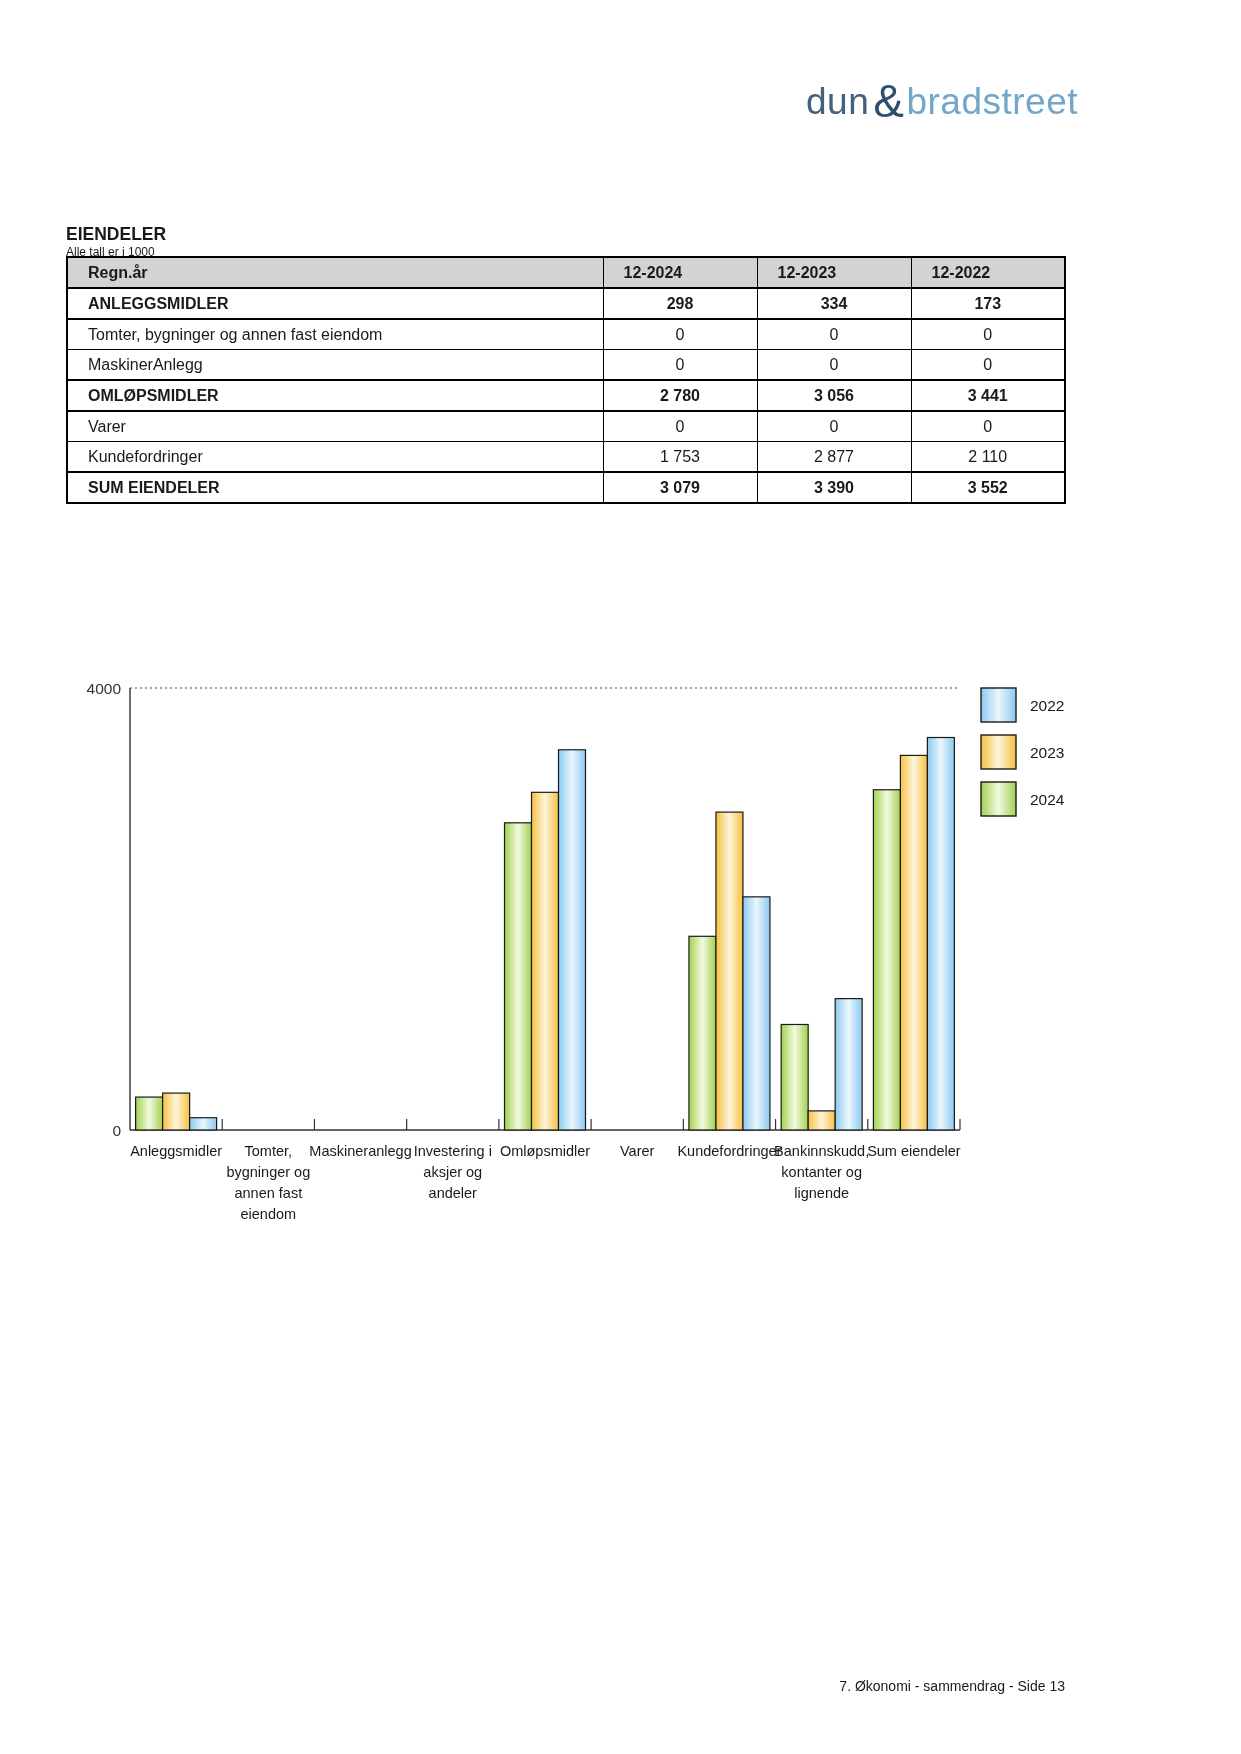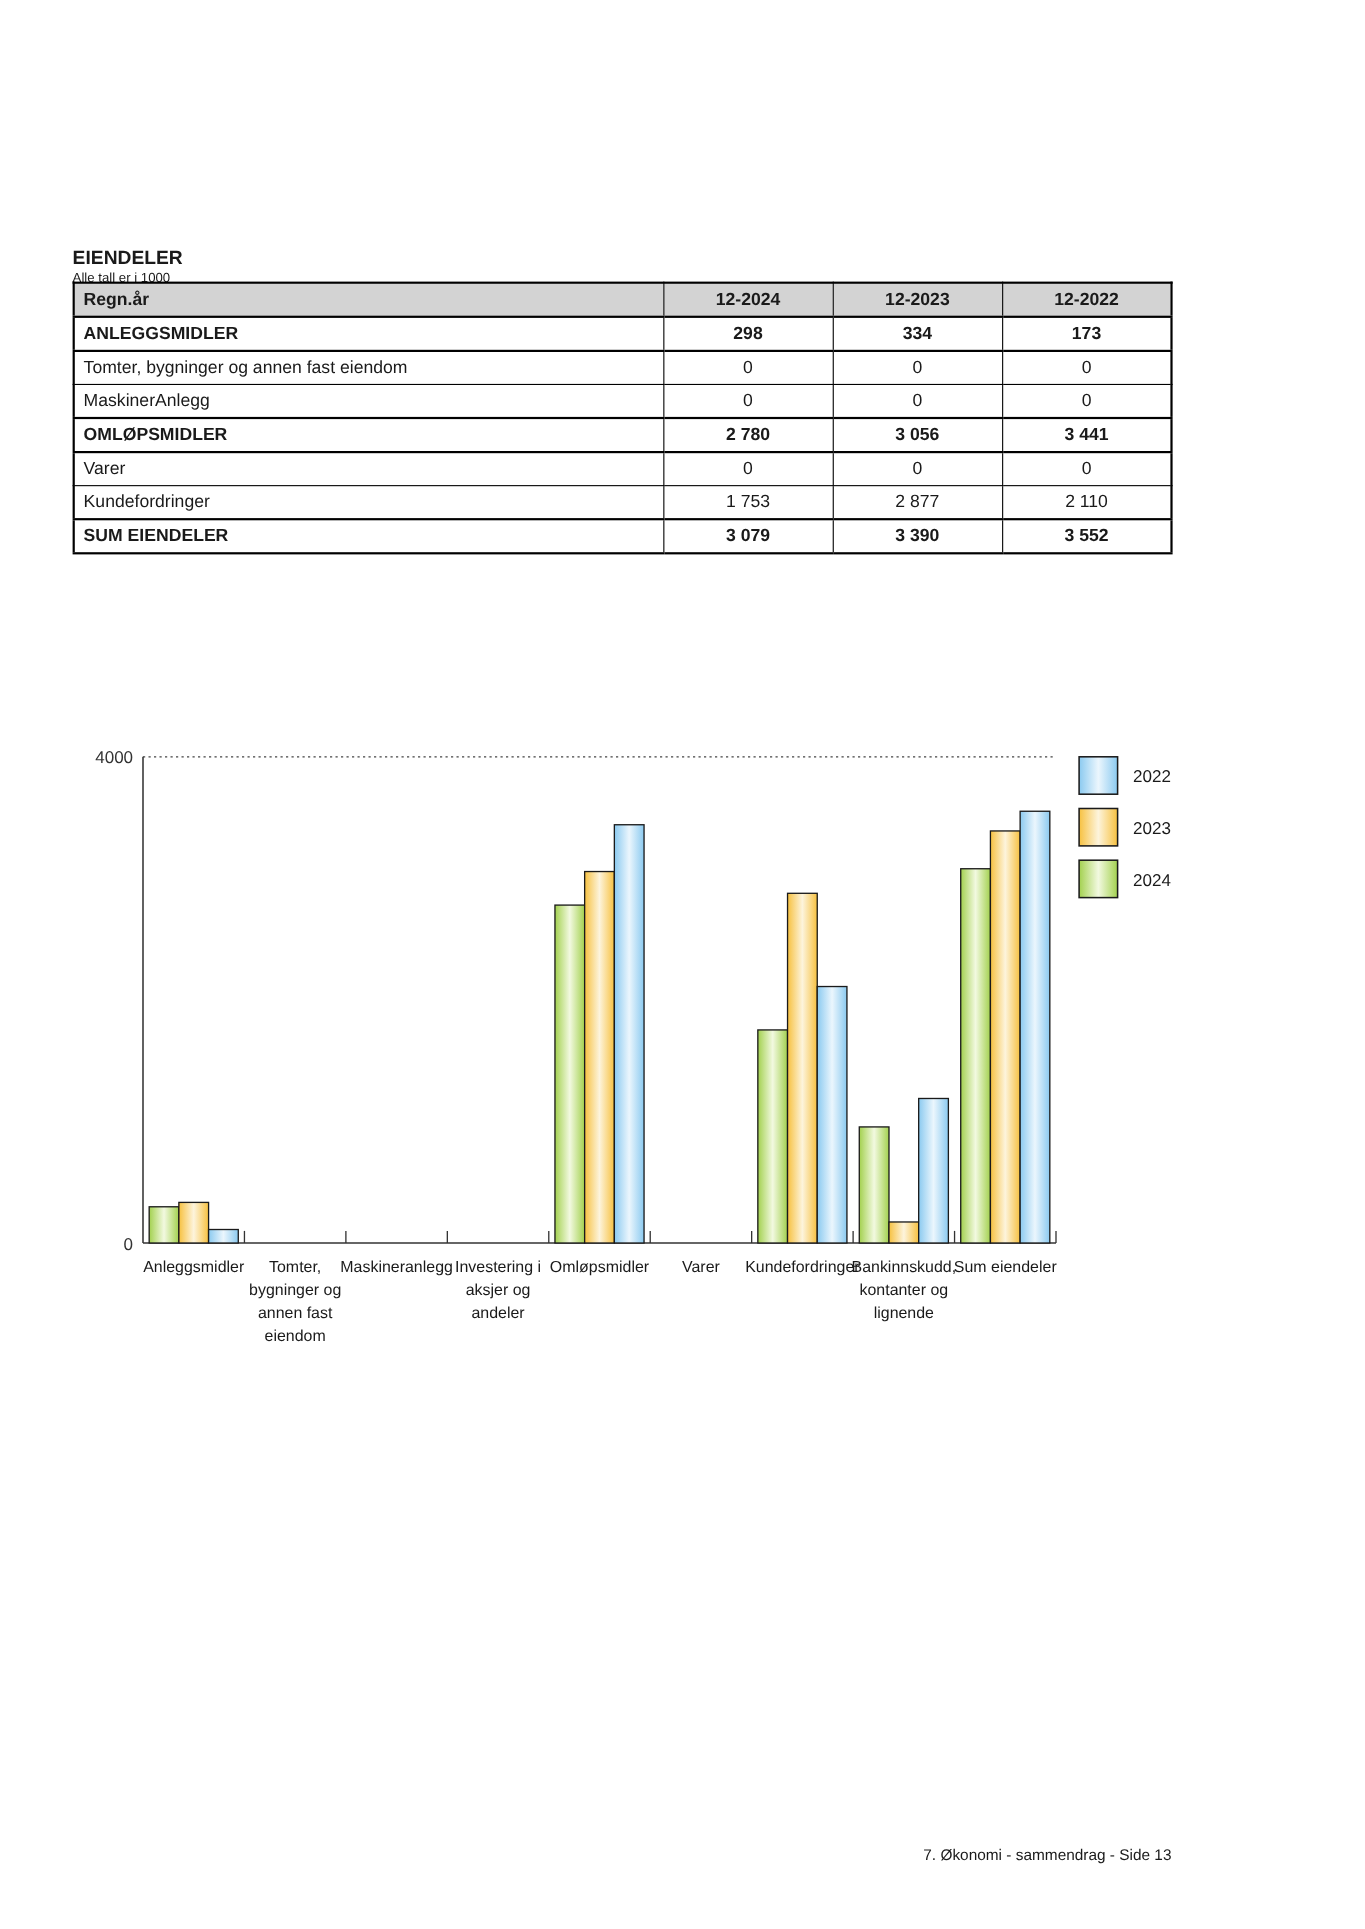--- a/index.html
+++ b/index.html
@@ -19,42 +19,45 @@
   }
   .section-title { font-weight:bold; font-size:17.5px; }
   .units-note    { font-size:12px; }
   
   table.balance {
     position:absolute; left:66px; top:256px; width:998px;
     border-collapse:collapse; font-size:16px; table-layout:fixed;
     border:2px solid #000;
   }
   table.balance th, table.balance td {
-    border:1px solid #000; height:29px; padding:0 8px;
+    border:1px solid #000; height:29px; padding:0 20px;
     white-space:nowrap; overflow:hidden;margin-left:28px;
   }
   table.balance th {
-    background:#d3d3d3; font-weight:bold; text-align:center;
+    background:#d3d3d3; font-weight:bold; text-align:left;
     border-bottom:2px solid #000;
   }
   table.balance th.lbl { text-align:left; }
   table.balance td.num { text-align:center; }
   table.balance col.c-label { width:536px; }
   table.balance col.c-num   { width:154px; }
   table.balance tr.bold td  { font-weight:bold; border-top:2px solid #000; border-bottom:2px solid #000; }
   
   svg.chart { position:absolute; left:0; top:640px; width:1241px; height:700px; }
   
   .footer { position:absolute; top:1678px; right:176px; font-size:14px; }
 </style>
 </head>
 <body>
 
 <div class="page">
 
+  <div class="logo">
+    <span class="logo-dun">dun</span><span class="logo-amp">&amp;</span><span class="logo-brad">bradstreet</span>
+  </div>
 
   <div class="section-head">
     <span class="section-title">EIENDELER</span>
     <span class="units-note">Alle tall er i 1000</span>
   </div>
 
   <table class="balance">
     <colgroup>
       <col class="c-label">
         <col class="c-num">

